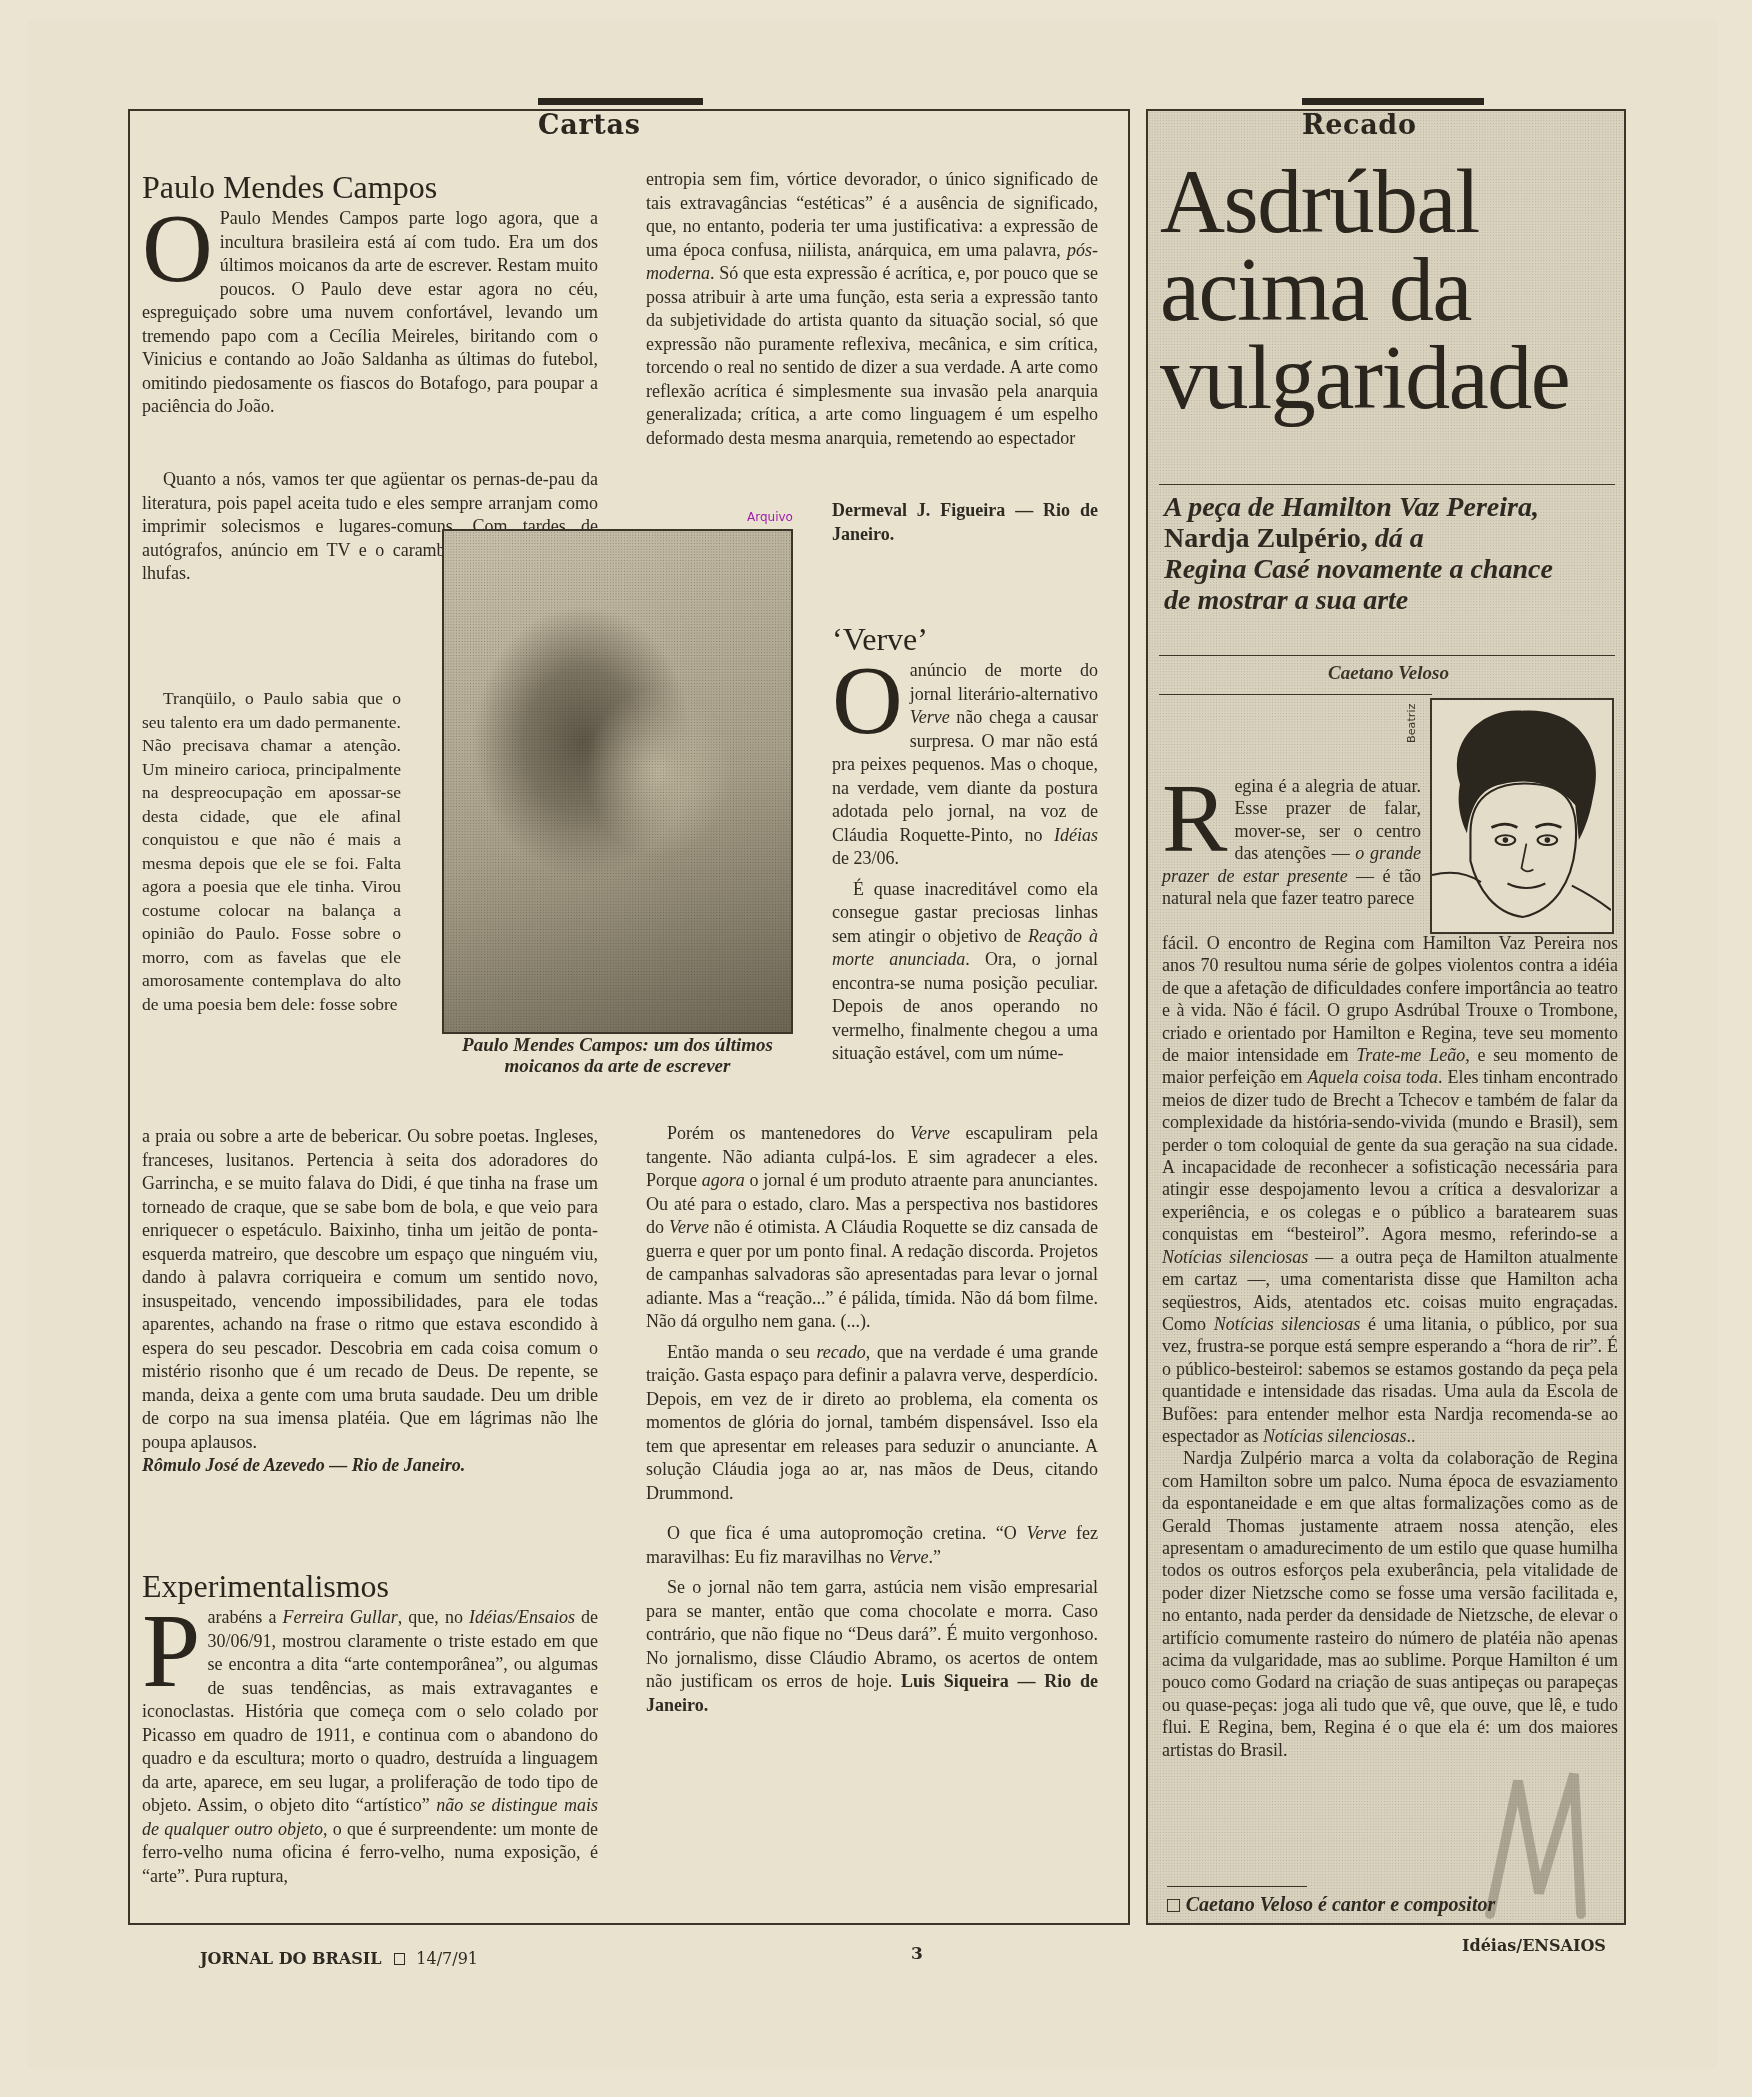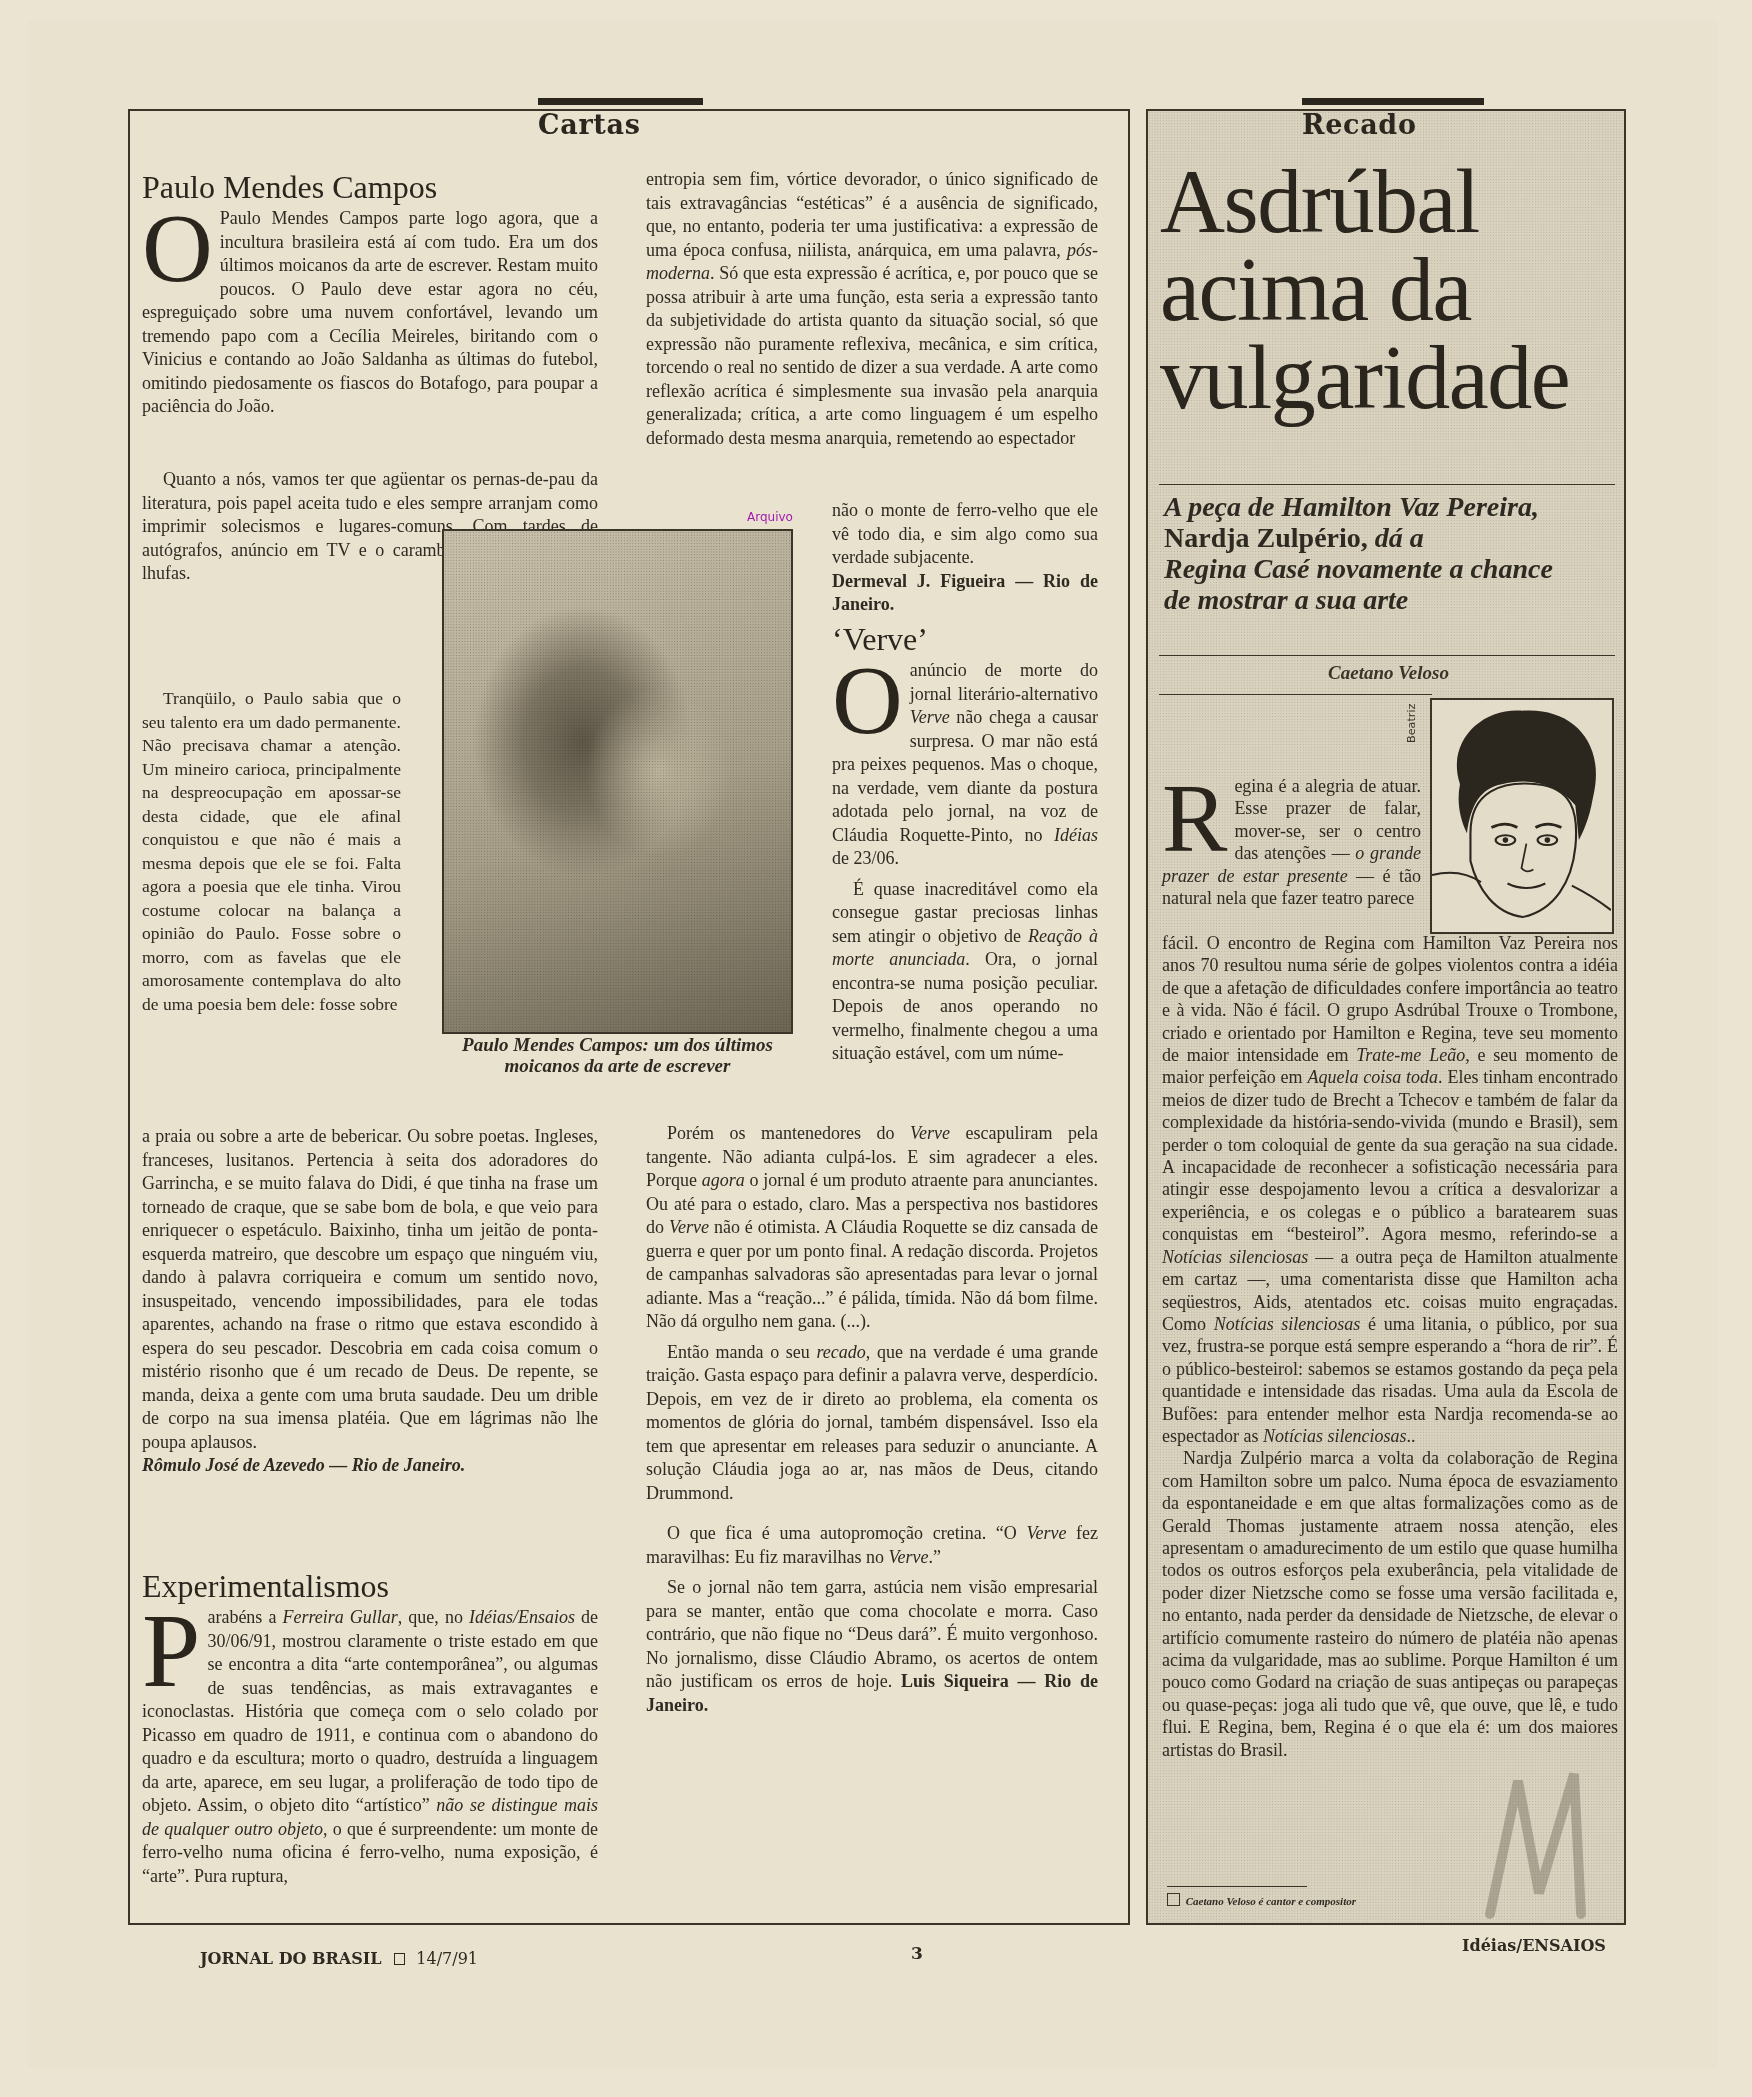--- a/index.html
+++ b/index.html
@@ -79,21 +79,21 @@
   }
   .illus-credit {
     position: absolute; left: 1405px; top: 701px; font-family: "DejaVu Sans", sans-serif;
     font-size: 11.2px; transform: rotate(-90deg); transform-origin: left top;
     top: 743px; color: #3a3429;
   }
   .rcol { position: absolute; font-size: 18px; line-height: 22.4px; text-align: justify; color: #2e2a22; }
   .rcol p { margin: 0; }
   .rcol p.ind { text-indent: 21px; }
   .drop-r { float: left; font-size: 98px; line-height: 79px; margin: 4.2px 7px 0 0; height: 83px; color: #2a251d; }
-  .footnote { position: absolute; left: 1167px; top: 1893px; font-style: italic; font-weight: bold; font-size: 11px; color: #2e2a22; }
+  .footnote { position: absolute; left: 1167px; top: 1893px; font-style: italic; font-weight: bold; font-size: 20px; color: #2e2a22; }
   .footnote .box { display: inline-block; width: 11.2px; height: 11.2px; border: 1.1px solid #3a3429; margin-right: 5.6px; vertical-align: -1.4px; }
   .footer { position: absolute; top: 1949px; font-family: "DejaVu Serif", serif; color: #2e2a22; }
   .f-left { left: 200px; font-size: 16px; font-weight: bold; }
   .f-left .date { font-weight: normal; margin-left: 11.2px; }
   .f-left .sq { display:inline-block; width:9px; height:10.5px; border:1.1px solid #2e2a22; margin-left: 12.6px; vertical-align:-1.4px; }
   .f-mid { left: 911px; top: 1943px; font-size: 17px; font-weight: bold; }
   .f-right { left: 1462px; top: 1936px; font-size: 16px; font-weight: bold; }
   .scribble {
     position: absolute; left: 1476px; top: 1753px; width: 140px; height: 168px; opacity: 0.35;
   }
@@ -136,21 +136,20 @@
   <span class="drop p">P</span>
   <p>
     <span>arabéns a </span><i>Ferreira Gullar</i><span>, que, no </span><i>Idéias/Ensaios</i><span id="exp-t2"> de 30/06/91, mostrou claramente o triste estado em que se encontra a dita “arte contemporânea”, ou algumas de suas tendências, as mais extravagantes e iconoclastas. História que começa com o selo colado por Picasso em quadro de 1911, e continua com o abandono do quadro e da escultura; morto o quadro, destruída a linguagem da arte, aparece, em seu lugar, a proliferação de todo tipo de objeto. Assim, o objeto dito “artístico” </span><i>não se distingue mais de qualquer outro objeto</i><span id="exp-t3a">, o que é surpreendente: um monte de ferro-velho numa oficina é ferro-velho, numa exposição, é “arte”. Pura ruptura, </span>
   </p>
 </div>
 
 <div class="col" style="left:646px; top:168px; width:452px;">
   <p id="exp-cont-wide">entropia sem fim, vórtice devorador, o único significado de tais extravagâncias “estéticas” é a ausência de significado, que, no entanto, poderia ter uma justificativa: a expressão de uma época confusa, niilista, anárquica, em uma palavra, <i>pós-moderna</i>. Só que esta expressão é acrítica, e, por pouco que se possa atribuir à arte uma função, esta seria a expressão tanto da subjetividade do artista quanto da situação social, só que expressão não puramente reflexiva, mecânica, e sim crítica, torcendo o real no sentido de dizer a sua verdade. A arte como reflexão acrítica é simplesmente sua invasão pela anarquia generalizada; crítica, a arte como linguagem é um espelho deformado desta mesma anarquia, remetendo ao espectador </p>
 </div>
 <div class="col" style="left:832px; top:499px; width:266px;">
-  <p id="exp-cont-narrow">não o monte de ferro-velho que ele vê todo dia, e sim algo como sua verdade subjacente.</p>
   <p><span class="signature">Dermeval J. Figueira — Rio de Janeiro.</span></p>
 </div>
 
 <div class="col" style="left:832px; top:620px; width:266px;">
   <h2 class="h2">‘Verve’</h2>
   <span class="drop">O</span>
   <p>
     <span> anúncio de morte do jornal literário-alternativo </span><i>Verve</i><span> não chega a causar surpresa. O mar não está pra peixes pequenos. Mas o choque, na verdade, vem diante da postura adotada pelo jornal, na voz de Cláudia Roquette-Pinto, no </span><i>Idéias</i><span> de 23/06.</span>
   </p>
   <p class="ind" style="margin-top:7px;">

